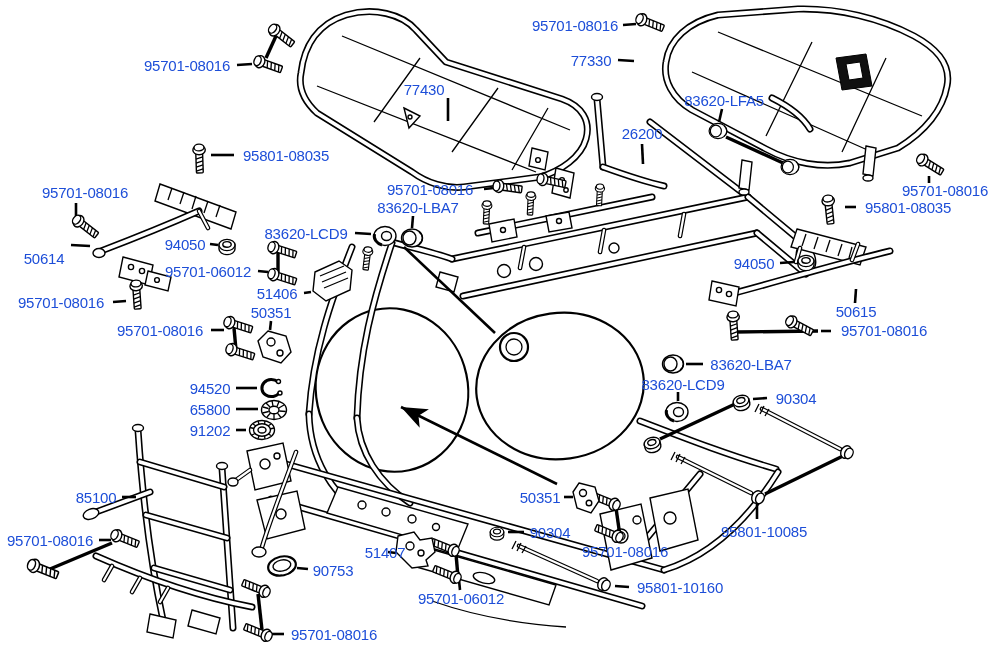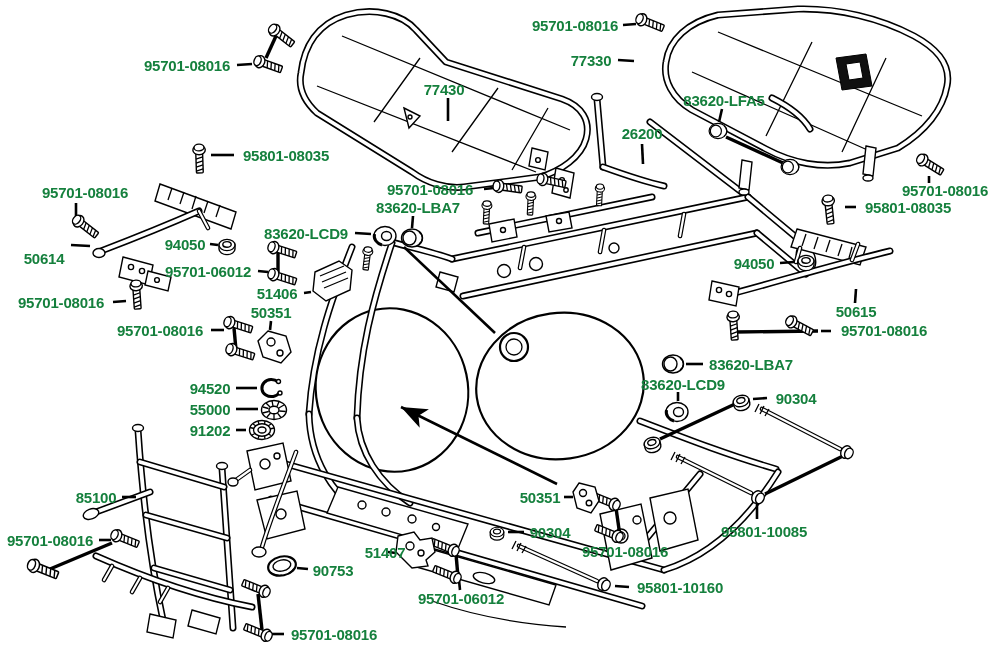--- a/index.html
+++ b/index.html
@@ -12,21 +12,21 @@
   .tubet{fill:none;stroke:#000;stroke-width:4.6;stroke-linecap:round;stroke-linejoin:round}
   .tubet-i{fill:none;stroke:#fff;stroke-width:2.2;stroke-linecap:round;stroke-linejoin:round}
   .part{fill:#fff;stroke:#000;stroke-width:1.4}
   .part2{fill:#fff;stroke:#000;stroke-width:2.2}
   .line{fill:none;stroke:#000;stroke-width:1.3}
   .lineb{fill:none;stroke:#000;stroke-width:3}
   .leader{fill:none;stroke:#000;stroke-width:2.6}
   .leader3{fill:none;stroke:#000;stroke-width:3.4}
   
   .part-label{position:absolute;transform:translate(-50%,-50%);white-space:nowrap;
-              font-weight:700;font-size:15px;letter-spacing:-0.2px;color:#15803d;}
+              font-weight:400;font-size:15px;letter-spacing:-0.2px;color:#1d4ed8;}
 </style>
 </head>
 <body>
 
 <div class="stage">
 <svg width="1000" height="654" viewBox="0 0 1000 654">
   <defs>
     <marker id="arr" markerWidth="12" markerHeight="10" refX="10" refY="4" orient="auto">
       <path d="M0,0 L10,4 L0,8 L2.5,4 Z" fill="#000"></path>
     </marker>
@@ -391,29 +391,29 @@
       <div class="part-label" style="left: 85px; top: 192px;">95701-08016</div>
       <div class="part-label" style="left: 44px; top: 258px;">50614</div>
       <div class="part-label" style="left: 185px; top: 244px;">94050</div>
       <div class="part-label" style="left: 306px; top: 233px;">83620-LCD9</div>
       <div class="part-label" style="left: 208px; top: 271px;">95701-06012</div>
       <div class="part-label" style="left: 277px; top: 293px;">51406</div>
       <div class="part-label" style="left: 61px; top: 302px;">95701-08016</div>
       <div class="part-label" style="left: 271px; top: 312px;">50351</div>
       <div class="part-label" style="left: 160px; top: 330px;">95701-08016</div>
       <div class="part-label" style="left: 210px; top: 388px;">94520</div>
-      <div class="part-label" style="left: 210px; top: 409px;">55000</div>
+      <div class="part-label" style="left: 210px; top: 409px;">65800</div>
       <div class="part-label" style="left: 210px; top: 430px;">91202</div>
       <div class="part-label" style="left: 96px; top: 497px;">85100</div>
       <div class="part-label" style="left: 50px; top: 540px;">95701-08016</div>
       <div class="part-label" style="left: 381px; top: 552px; padding-left: 8px;">51407</div>
       <div class="part-label" style="left: 333px; top: 570px;">90753</div>
       <div class="part-label" style="left: 461px; top: 598px;">95701-06012</div>
       <div class="part-label" style="left: 334px; top: 634px;">95701-08016</div>
-      <div class="part-label" style="left: 444px; top: 89px;">77430</div>
+      <div class="part-label" style="left: 424px; top: 89px;">77430</div>
       <div class="part-label" style="left: 575px; top: 25px;">95701-08016</div>
       <div class="part-label" style="left: 591px; top: 60px;">77330</div>
       <div class="part-label" style="left: 642px; top: 133px;">26200</div>
       <div class="part-label" style="left: 430px; top: 189px;">95701-08016</div>
       <div class="part-label" style="left: 418px; top: 207px;">83620-LBA7</div>
       <div class="part-label" style="left: 724px; top: 100px;">83620-LFA5</div>
       <div class="part-label" style="left: 945px; top: 190px;">95701-08016</div>
       <div class="part-label" style="left: 908px; top: 207px;">95801-08035</div>
       <div class="part-label" style="left: 754px; top: 263px;">94050</div>
       <div class="part-label" style="left: 856px; top: 311px;">50615</div>

